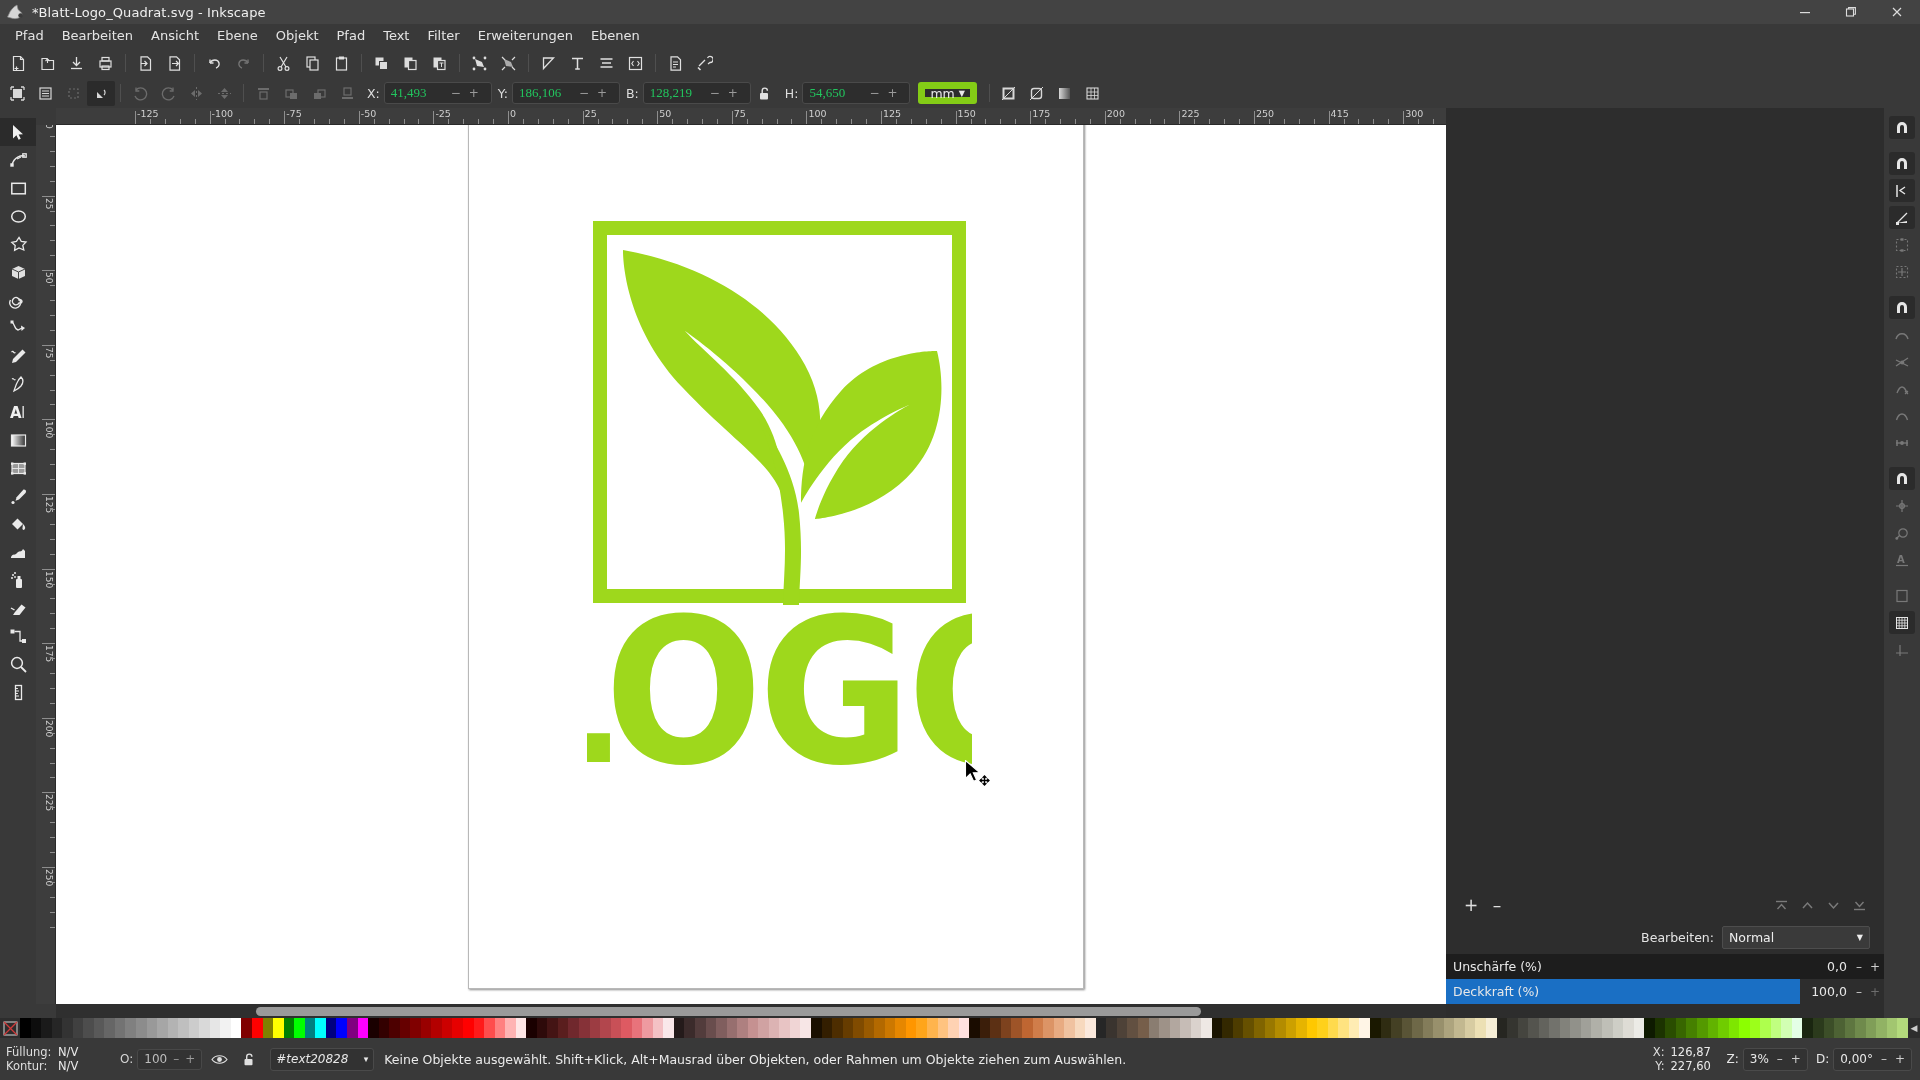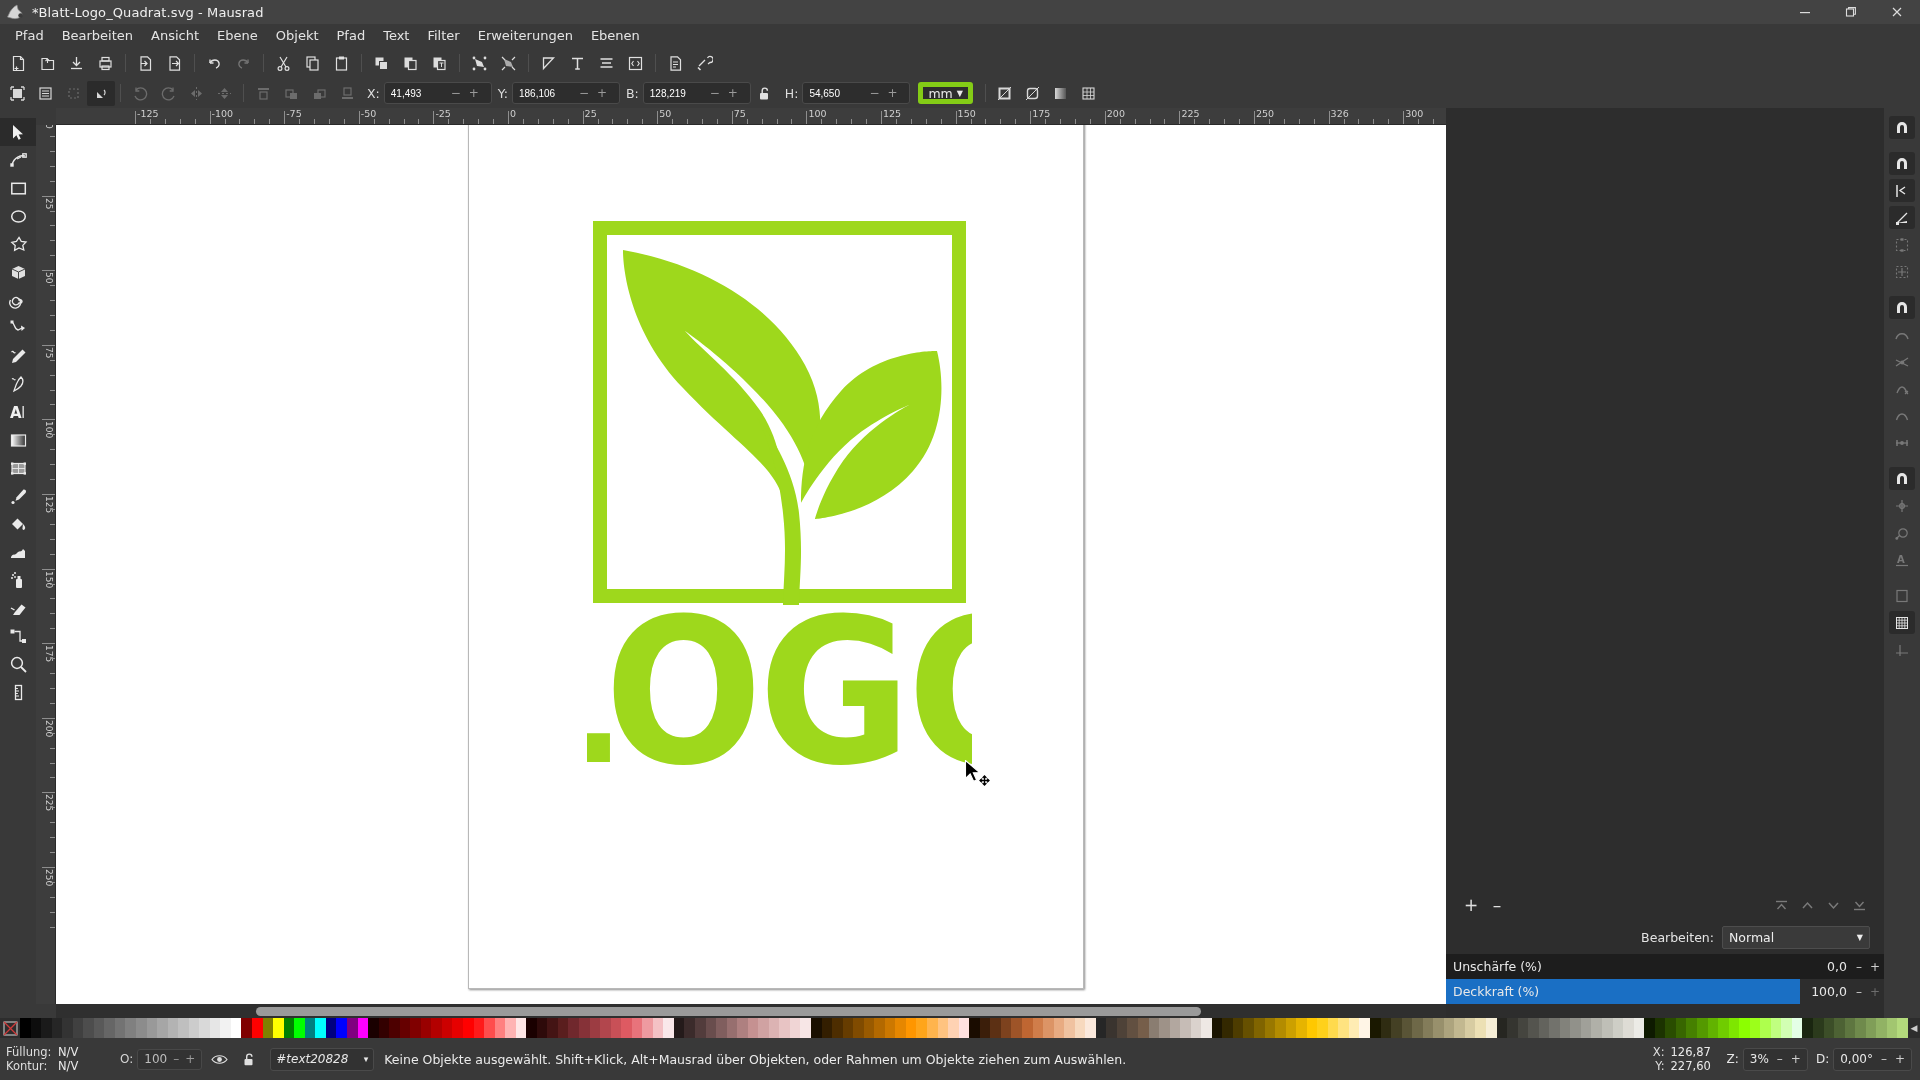--- a/index.html
+++ b/index.html
@@ -40,27 +40,27 @@
   .toolbar2 { height: 30px; background: #393939; display: flex; align-items: center; padding-left: 3px; }
   .tb2btn { width: 28px; height: 25px; display: flex; align-items: center; justify-content: center; }
   .tb2btn.on { background: #2b2b2b; border-radius: 2px; }
   .tb2btn.dim svg { opacity: .32; }
   .fieldlabel { font-size: 12.5px; color: #dedede; margin: 0 4px 0 6px; }
   .spin {
     height: 22px; background: #2d2d2d; border: 1px solid #4a4a4a; border-radius: 3px;
     display: flex; align-items: center; min-width: 108px;
   }
   .spin input {
-    background: transparent; border: 0; outline: 0; color: #ffffff;
-    font-family: Liberation Sans, sans-serif; font-size: 10px;
+    background: transparent; border: 0; outline: 0; color: #22c55e;
+    font-family: Liberation Serif, serif; font-size: 13px;
     width: 62px; padding: 0 4px 0 6px;
   }
   .spin .pm { color: #9a9a9a; font-size: 12px; padding: 0 4px; line-height: 20px; }
   .unitsel {
-    height: 22px; min-width: 48px; background: #2d2d2d; border: 5px solid #84cc16; border-radius: 3px;
+    height: 22px; min-width: 48px; background: #2d2d2d; border: 7px solid #84cc16; border-radius: 3px;
     display: flex; align-items: center; justify-content: flex-start; padding: 0 5px; font-size: 12.5px;
     color: #eaeaea; margin-left: 8px;
   }
   .lockbtn { width: 24px; height: 24px; display: flex; align-items: center; justify-content: center; margin: 0 2px; }
 
   
   .main { position: absolute; top: 108px; left: 0; right: 0; bottom: 62px; }
 
   .toolbox {
     position: absolute; left: 0; top: 0; width: 36px; bottom: 0;
@@ -192,21 +192,21 @@
 
 <div id="app">
 
   <div class="titlebar">
     <span class="appicon">
       <svg width="20" height="16" viewBox="0 0 20 16">
         <path d="M11 1 C7 3 4 7 3 10 L1.5 13 L7 14.5 C10 15 14 14 15.5 12 C17 10 15 8 13 6.5 C11.5 5.3 11.6 3 11 1 Z" fill="#d6d6d6" stroke="#8a8a8a" stroke-width=".7"></path>
         <circle cx="14.5" cy="11.5" r="2.2" fill="#3a3a3a"></circle>
       </svg>
     </span>
-    <span class="title">*Blatt-Logo_Quadrat.svg - Mausrad</span>
+    <span class="title">*Blatt-Logo_Quadrat.svg - Inkscape</span>
     <div class="wbtns">
       <div class="wbtn">
         <svg width="12" height="12" viewBox="0 0 12 12">
             <rect x="1" y="6" width="10" height="1.2" fill="#dcdcdc"></rect>
           </svg>
       </div>
       <div class="wbtn">
         <svg width="12" height="12" viewBox="0 0 12 12">
           <rect x="1.5" y="3" width="7" height="7" fill="none" stroke="#dcdcdc" stroke-width="1.1"></rect>
           <path d="M3.6 3 V1.6 H10.4 V8.2 H9" fill="none" stroke="#dcdcdc" stroke-width="1.1"></path>
@@ -760,21 +760,21 @@
           <div class="rtick" style="left: 1153.24px; height: 5px;"></div>
           <div class="rtick" style="left: 1168.16px; height: 5px;"></div>
           <div class="rtick" style="left: 1183.08px; height: 5px;"></div>
           <div class="rtick" style="left: 1198px; height: 13px;"></div>
           <div class="rlab" style="left: 1198px;">250</div>
           <div class="rtick" style="left: 1212.92px; height: 5px;"></div>
           <div class="rtick" style="left: 1227.84px; height: 5px;"></div>
           <div class="rtick" style="left: 1242.76px; height: 5px;"></div>
           <div class="rtick" style="left: 1257.68px; height: 5px;"></div>
           <div class="rtick" style="left: 1272.6px; height: 13px;"></div>
-          <div class="rlab" style="left: 1272.6px;">326</div>
+          <div class="rlab" style="left: 1272.6px;">415</div>
           <div class="rtick" style="left: 1287.52px; height: 5px;"></div>
           <div class="rtick" style="left: 1302.44px; height: 5px;"></div>
           <div class="rtick" style="left: 1317.36px; height: 5px;"></div>
           <div class="rtick" style="left: 1332.28px; height: 5px;"></div>
           <div class="rtick" style="left: 1347.2px; height: 13px;"></div>
           <div class="rlab" style="left: 1347.2px;">300</div>
           <div class="rtick" style="left: 1362.12px; height: 5px;"></div>
           <div class="rtick" style="left: 1377.04px; height: 5px;"></div>
           <div class="rtick" style="left: 1391.96px; height: 5px;"></div>
           <div class="rtick" style="left: 1406.88px; height: 5px;"></div>

